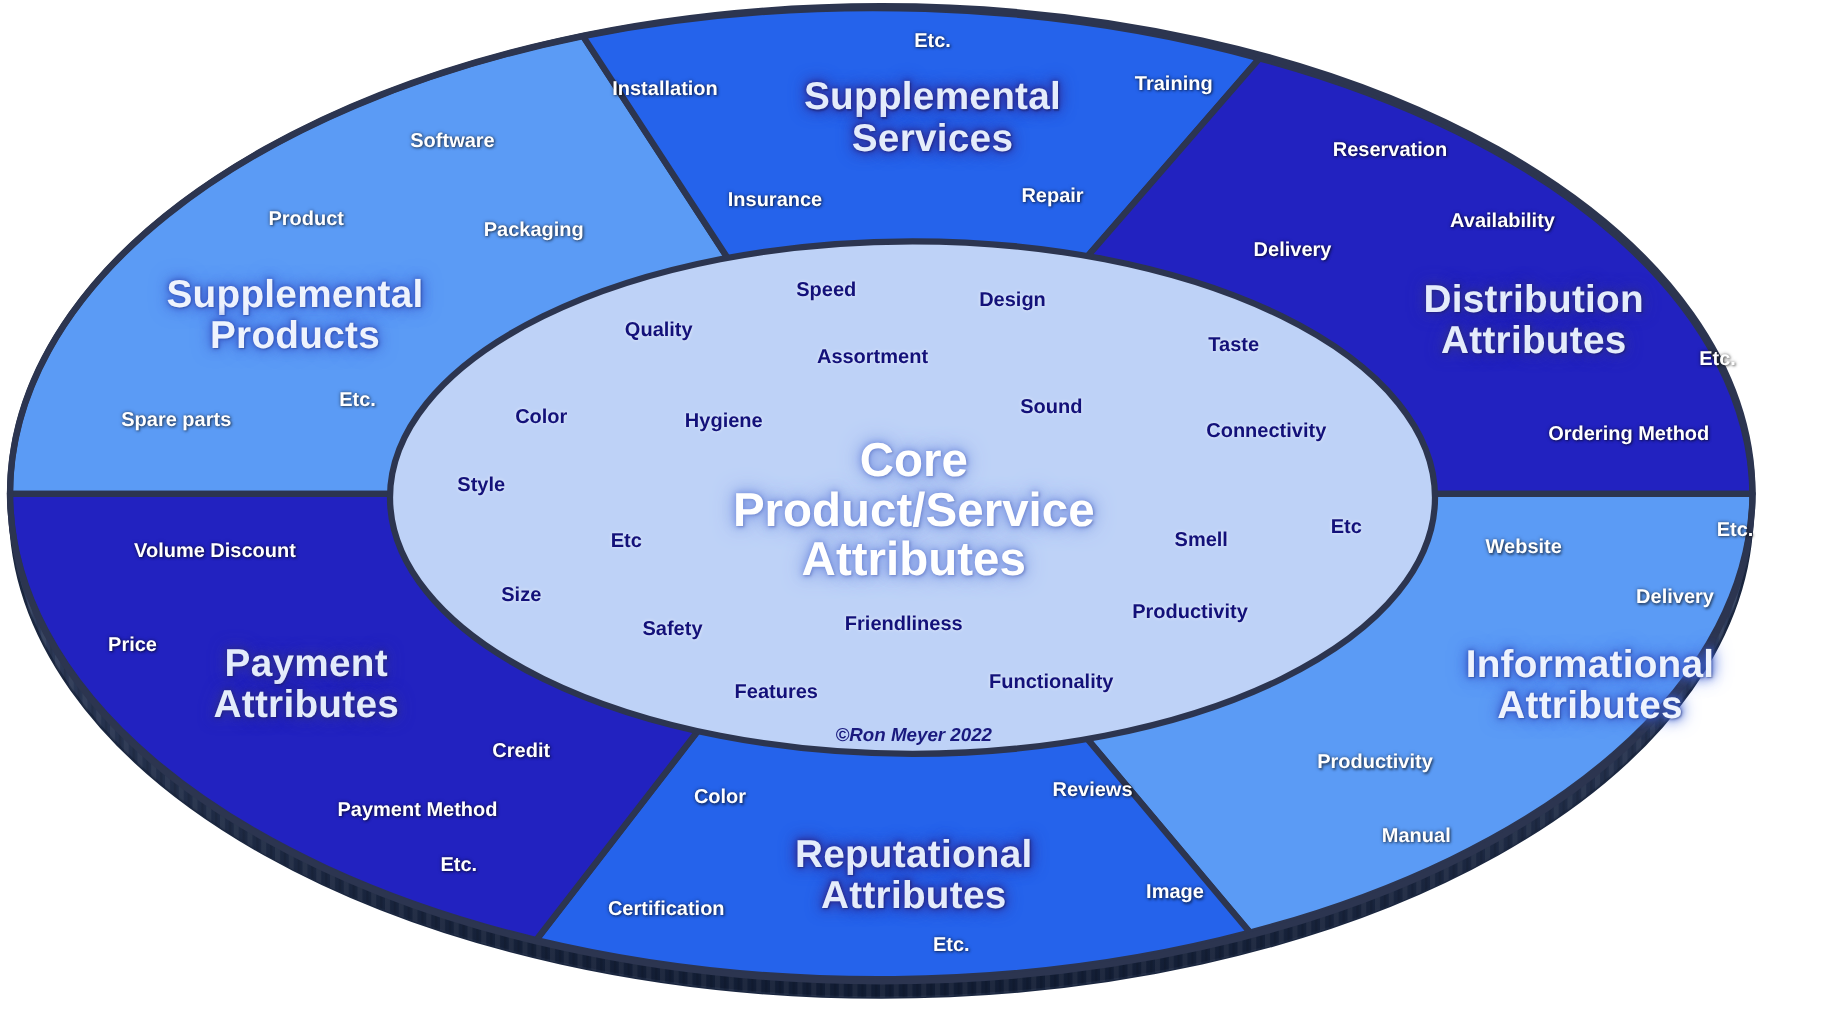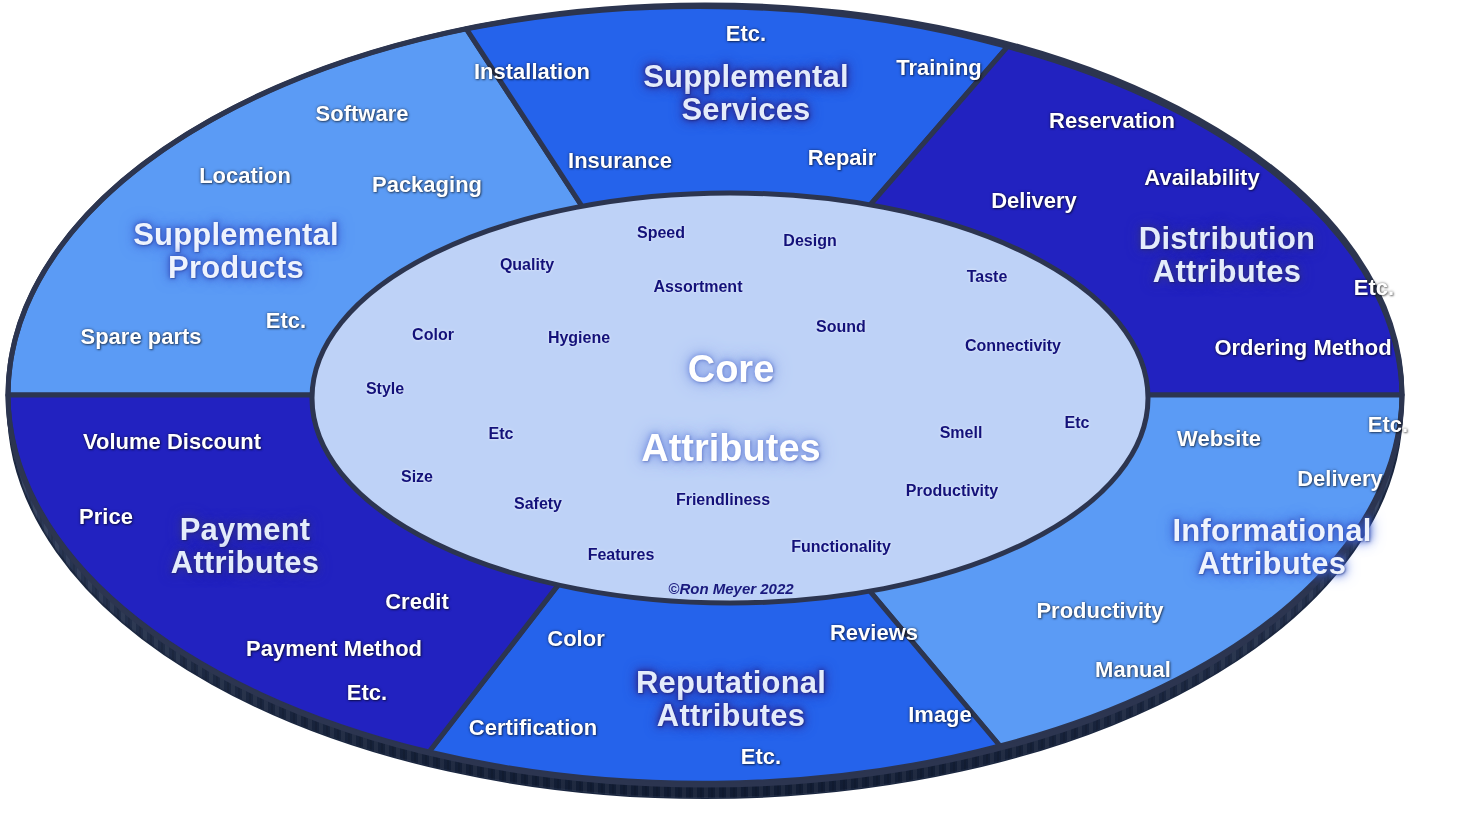--- a/index.html
+++ b/index.html
@@ -33,21 +33,21 @@
     white-space: nowrap;
     font-family: "Liberation Sans", sans-serif;
     font-weight: bold;
     transform: translate(-50%, -50%);
     line-height: 1.05;
     pointer-events: none;
   }
   
   .attr-outer {
     color: #ffffff;
-    font-size: 22px;
+    font-size: 16px;
     text-shadow:
       0 0 3px rgba(0,0,0,0.55),
       1px 1px 2px rgba(0,0,0,0.45);
   }
   
   .attr-core {
     color: #13117a;
     font-size: 16px;
     text-shadow: 0 0 3px rgba(255,255,255,0.75);
   }
@@ -162,21 +162,21 @@
     <span>Reputational</span><br>
     <span>Attributes</span>
   </div>
 
   <div class="lbl seg-title" style="left:245px; top:547px;">
     <span>Payment</span><br>
     <span>Attributes</span>
   </div>
 
   <div class="lbl attr-outer" style="left:362px; top:114px;">Software</div>
-  <div class="lbl attr-outer" style="left:245px; top:176px;">Location</div>
+  <div class="lbl attr-outer" style="left:245px; top:176px;">Product</div>
   <div class="lbl attr-outer" style="left:427px; top:185px;">Packaging</div>
   <div class="lbl attr-outer" style="left:141px; top:337px;">Spare parts</div>
   <div class="lbl attr-outer" style="left:286px; top:321px;">Etc.</div>
 
   <div class="lbl attr-outer" style="left:746px; top:34px;">Etc.</div>
   <div class="lbl attr-outer" style="left:532px; top:72px;">Installation</div>
   <div class="lbl attr-outer" style="left:939px; top:68px;">Training</div>
   <div class="lbl attr-outer" style="left:620px; top:161px;">Insurance</div>
   <div class="lbl attr-outer" style="left:842px; top:158px;">Repair</div>
 
@@ -199,21 +199,21 @@
   <div class="lbl attr-outer" style="left:761px; top:757px;">Etc.</div>
 
   <div class="lbl attr-outer" style="left:172px; top:442px;">Volume Discount</div>
   <div class="lbl attr-outer" style="left:106px; top:517px;">Price</div>
   <div class="lbl attr-outer" style="left:417px; top:602px;">Credit</div>
   <div class="lbl attr-outer" style="left:334px; top:649px;">Payment Method</div>
   <div class="lbl attr-outer" style="left:367px; top:693px;">Etc.</div>
 
   <div class="lbl core-title" style="left:731px; top:409px;">
     <span>Core</span><br>
-    <br>
+    <span>Product/Service</span><br>
     <span>Attributes</span>
   </div>
 
   <div class="lbl attr-core" style="left:661px; top:233px;">Speed</div>
   <div class="lbl attr-core" style="left:810px; top:241px;">Design</div>
   <div class="lbl attr-core" style="left:527px; top:265px;">Quality</div>
   <div class="lbl attr-core" style="left:698px; top:287px;">Assortment</div>
   <div class="lbl attr-core" style="left:987px; top:277px;">Taste</div>
   <div class="lbl attr-core" style="left:433px; top:335px;">Color</div>
   <div class="lbl attr-core" style="left:579px; top:338px;">Hygiene</div>

